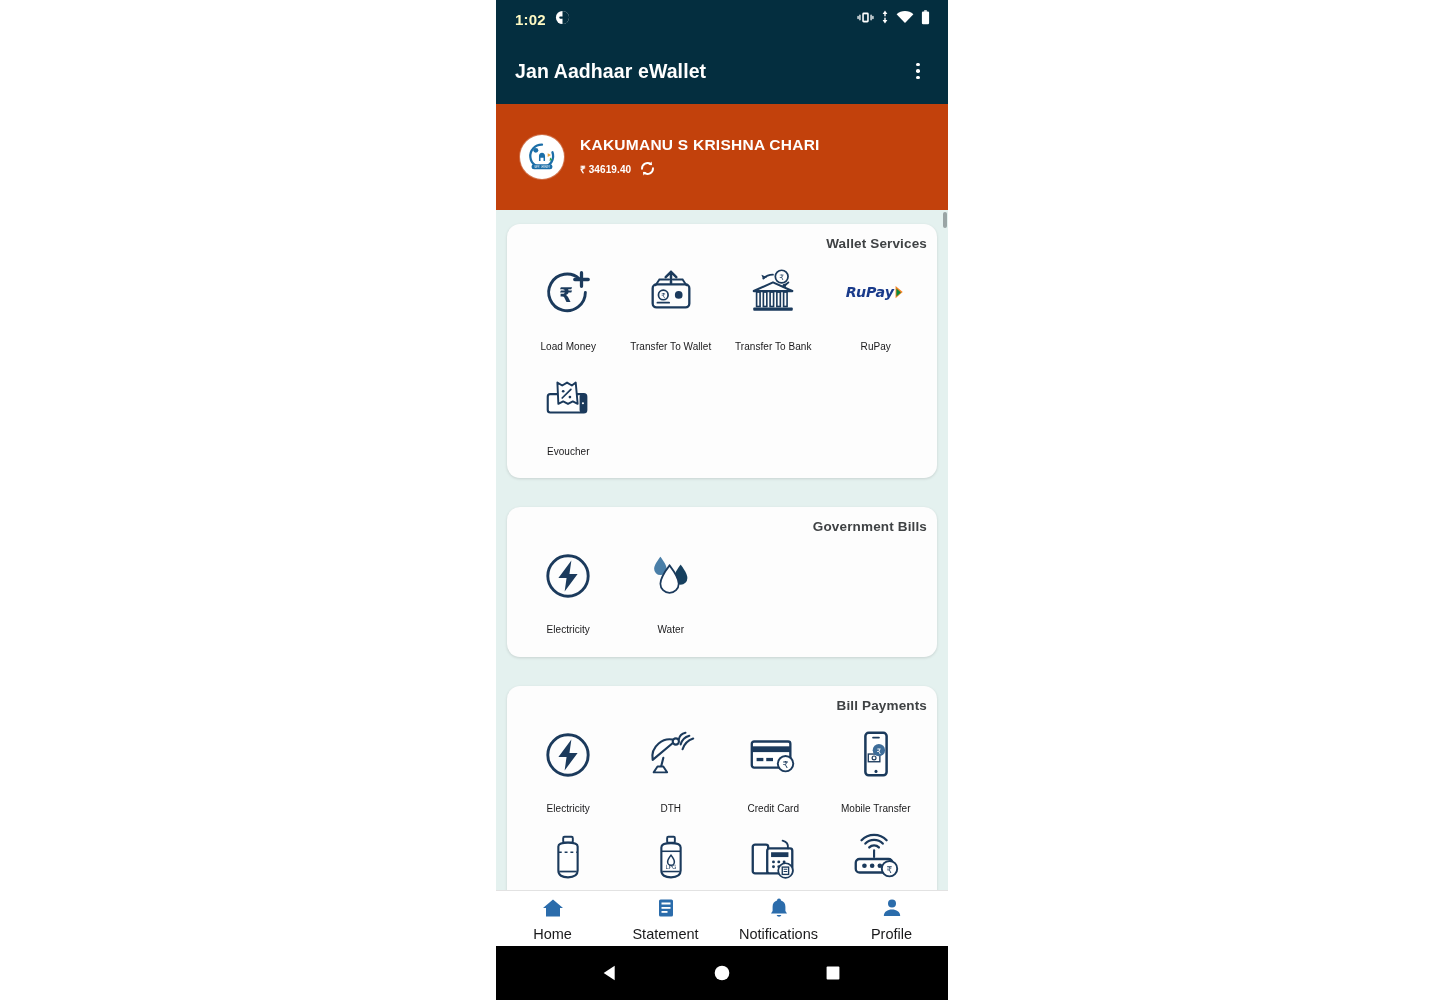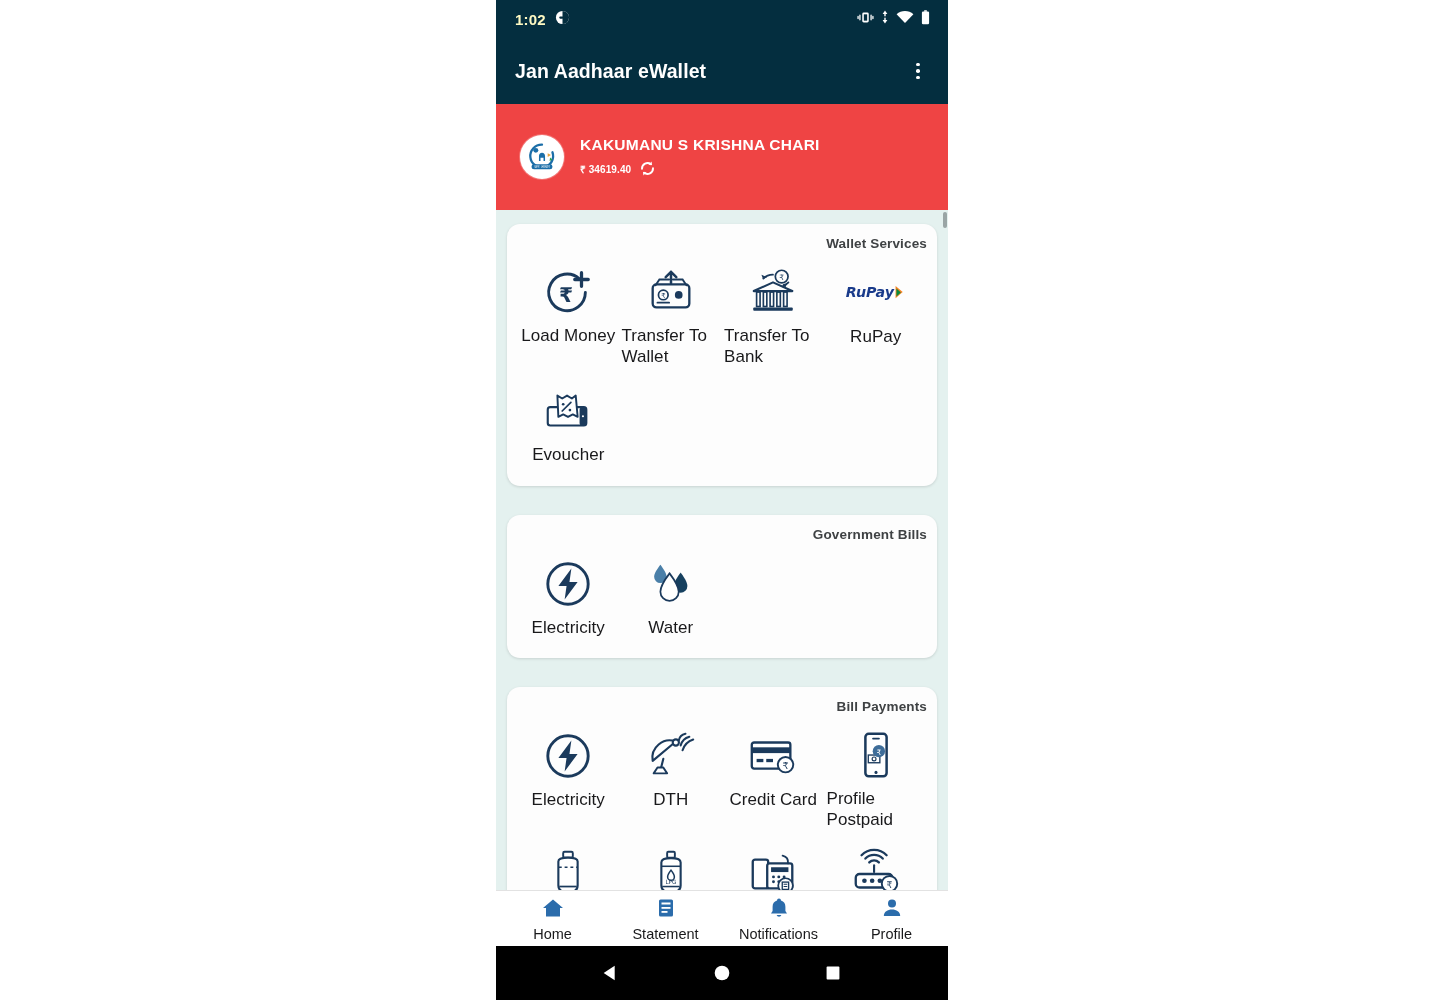--- a/index.html
+++ b/index.html
@@ -49,21 +49,21 @@
   }
   .kebab {
     margin-left: auto; width: 28px; height: 28px;
     display: flex; flex-direction: column; align-items: center;
     justify-content: center; gap: 3px; cursor: pointer;
   }
   .kebab i { width: 3.6px; height: 3.6px; border-radius: 50%; background: #fff; display: block; }
 
   
   .profile {
-    background: #ef4444;
+    background: #c2410c;
     height: 106px; flex: 0 0 auto;
     display: flex; align-items: center;
     padding: 0 0 0 24px;
     position: relative;
   }
   .avatar {
     width: 44px; height: 44px; border-radius: 50%;
     background: #ffffff; flex: 0 0 auto;
     display: flex; align-items: center; justify-content: center;
     position: relative; z-index: 2;
@@ -111,22 +111,22 @@
   }
   .tile {
     display: flex; flex-direction: column; align-items: center;
     cursor: pointer; padding: 4px 2px 6px 2px;
   }
   .tile-icon {
     height: 56px; width: 100%;
     display: flex; align-items: center; justify-content: center;
   }
   .tile-label {
-    margin-top: 5px; text-align: left;
-    font-size: 17px; color: #19191b; line-height: 1.25;
+    margin-top: 20px; text-align: left;
+    font-size: 10px; color: #19191b; line-height: 1.25;
     letter-spacing: .05px;
   }
   .tile-label.two { line-height: 1.22; }
 
   
   .bottomnav {
     flex: 0 0 auto; height: 56px; background: #ffffff;
     border-top: 1px solid #e2e2e2;
     display: grid; grid-template-columns: repeat(4, 1fr);
     align-items: center;
@@ -389,21 +389,21 @@
               <svg width="54" height="54" viewBox="0 0 56 56">
                 <rect x="17" y="5" width="22" height="44" rx="3.4" stroke="#1b3a5c" stroke-width="2.6" fill="#fff"></rect>
                 <rect x="24" y="9" width="8" height="1.8" rx="0.9" fill="#1b3a5c"></rect>
                 <circle cx="28" cy="45" r="1.6" fill="#1b3a5c"></circle>
                 <rect x="20" y="27" width="12" height="8" fill="#fff" stroke="#1b3a5c" stroke-width="1.4"></rect>
                 <circle cx="26" cy="31" r="2" stroke="#1b3a5c" stroke-width="1.2" fill="none"></circle>
                 <circle cx="31" cy="23" r="6.4" fill="#3e6d99"></circle>
                 <text x="31" y="27" font-size="8" fill="#ffffff" text-anchor="middle" font-family="DejaVu Sans, sans-serif">₹</text>
               </svg>
             </span>
-            <span class="tile-label two">Profile Postpaid</span>
+            <span class="tile-label two">Mobile Transfer</span>
           </div>
 
           <div class="tile">
             <span class="tile-icon">
               <svg width="54" height="54" viewBox="0 0 56 56">
                 <rect x="23" y="5" width="10" height="6" rx="1.4" stroke="#1b3a5c" stroke-width="2" fill="#fff"></rect>
                 <path d="M18 15 C18 12 21 11 28 11 C35 11 38 12 38 15 L38 40 C38 45 34 47 28 47 C22 47 18 45 18 40 Z" stroke="#1b3a5c" stroke-width="2.2" fill="#fff"></path>
                 <path d="M18.5 21 L37.5 21" stroke="#1b3a5c" stroke-width="1.8" stroke-dasharray="3 3"></path>
                 <path d="M19 41 L37 41" stroke="#1b3a5c" stroke-width="1.8"></path>
               </svg>

